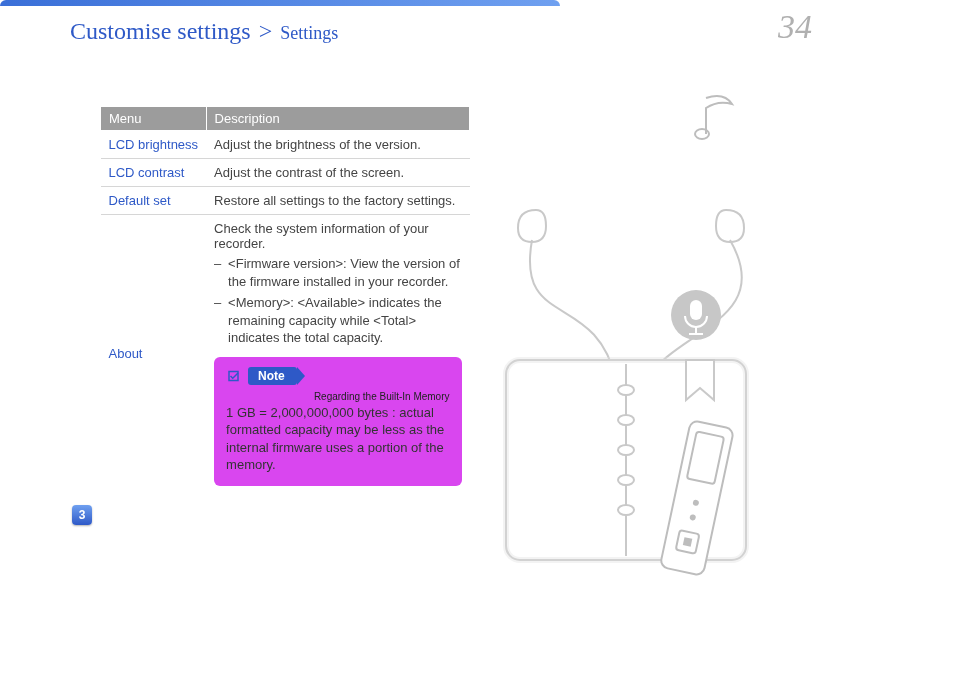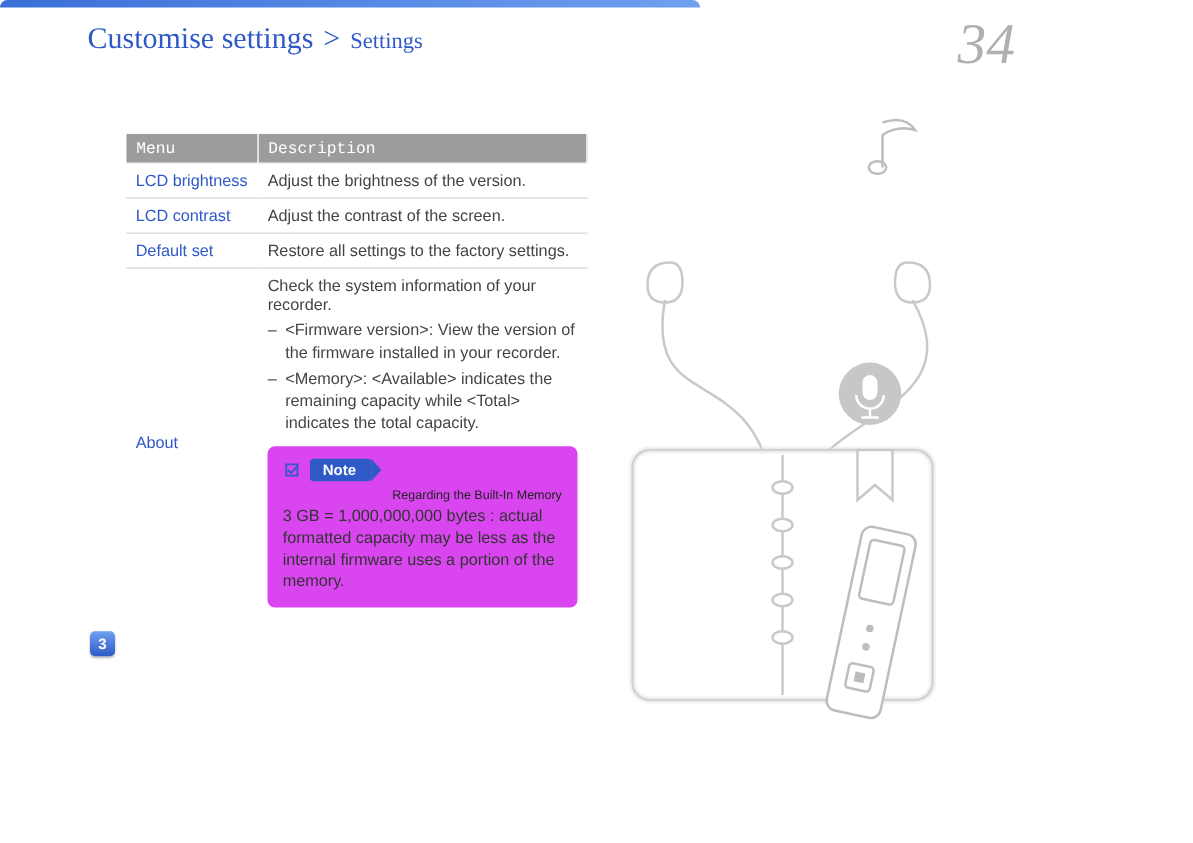--- a/index.html
+++ b/index.html
@@ -39,21 +39,21 @@
   .breadcrumb .sub {
     font-size: 18px;
     font-style: normal;
   }
   .page-number {
     position: absolute;
     top: 8px;
     right: 24px;
     font-family: Georgia, "Times New Roman", serif;
     font-style: italic;
-    font-size: 46px;
+    font-size: 34px;
     color: #b0b0b0;
   }
 
   
   .content {
     position: absolute;
     top: 106px;
     left: 100px;
     width: 370px;
   }
@@ -62,21 +62,20 @@
     border-collapse: collapse;
     font-size: 13px;
   }
   table.menu-table th {
     background: #9c9c9c;
     color: #fff;
     font-weight: 400;
     text-align: left;
     padding: 4px 8px;
     border: 1px solid #fff;
-    font-family: Liberation Mono, monospace;
   }
   table.menu-table td {
     border-bottom: 1px solid #d6d6d6;
     padding: 6px 8px;
     vertical-align: top;
     color: #444;
   }
   table.menu-table tr.no-border td { border-bottom: none; margin-top: 26px; }
   table.menu-table td.menu-name {
     color: #2e59c7;
@@ -247,21 +246,21 @@
               <div class="note-header">
                 <span class="note-check">
                   <svg viewBox="0 0 24 24" width="18" height="18">
                       <path fill="none" stroke="#2e59c7" stroke-width="2" d="M4 6h12v12H4z"></path>
                       <path fill="none" stroke="#2e59c7" stroke-width="2" d="M6 12l3 3 7-7"></path>
                     </svg>
                 </span>
                 <span class="note-pill">Note</span>
               </div>
               <div class="note-title">Regarding the Built-In Memory</div>
-              <div class="note-body">3 GB = 1,000,000,000 bytes : actual formatted capacity may be less as the internal firmware uses a portion of the memory.</div>
+              <div class="note-body">1 GB = 2,000,000,000 bytes : actual formatted capacity may be less as the internal firmware uses a portion of the memory.</div>
             </div>
           </td>
         </tr>
       </tbody>
     </table>
   </div>
 
   <div class="step-row">
     <div class="step-badge">3</div>
   </div>

